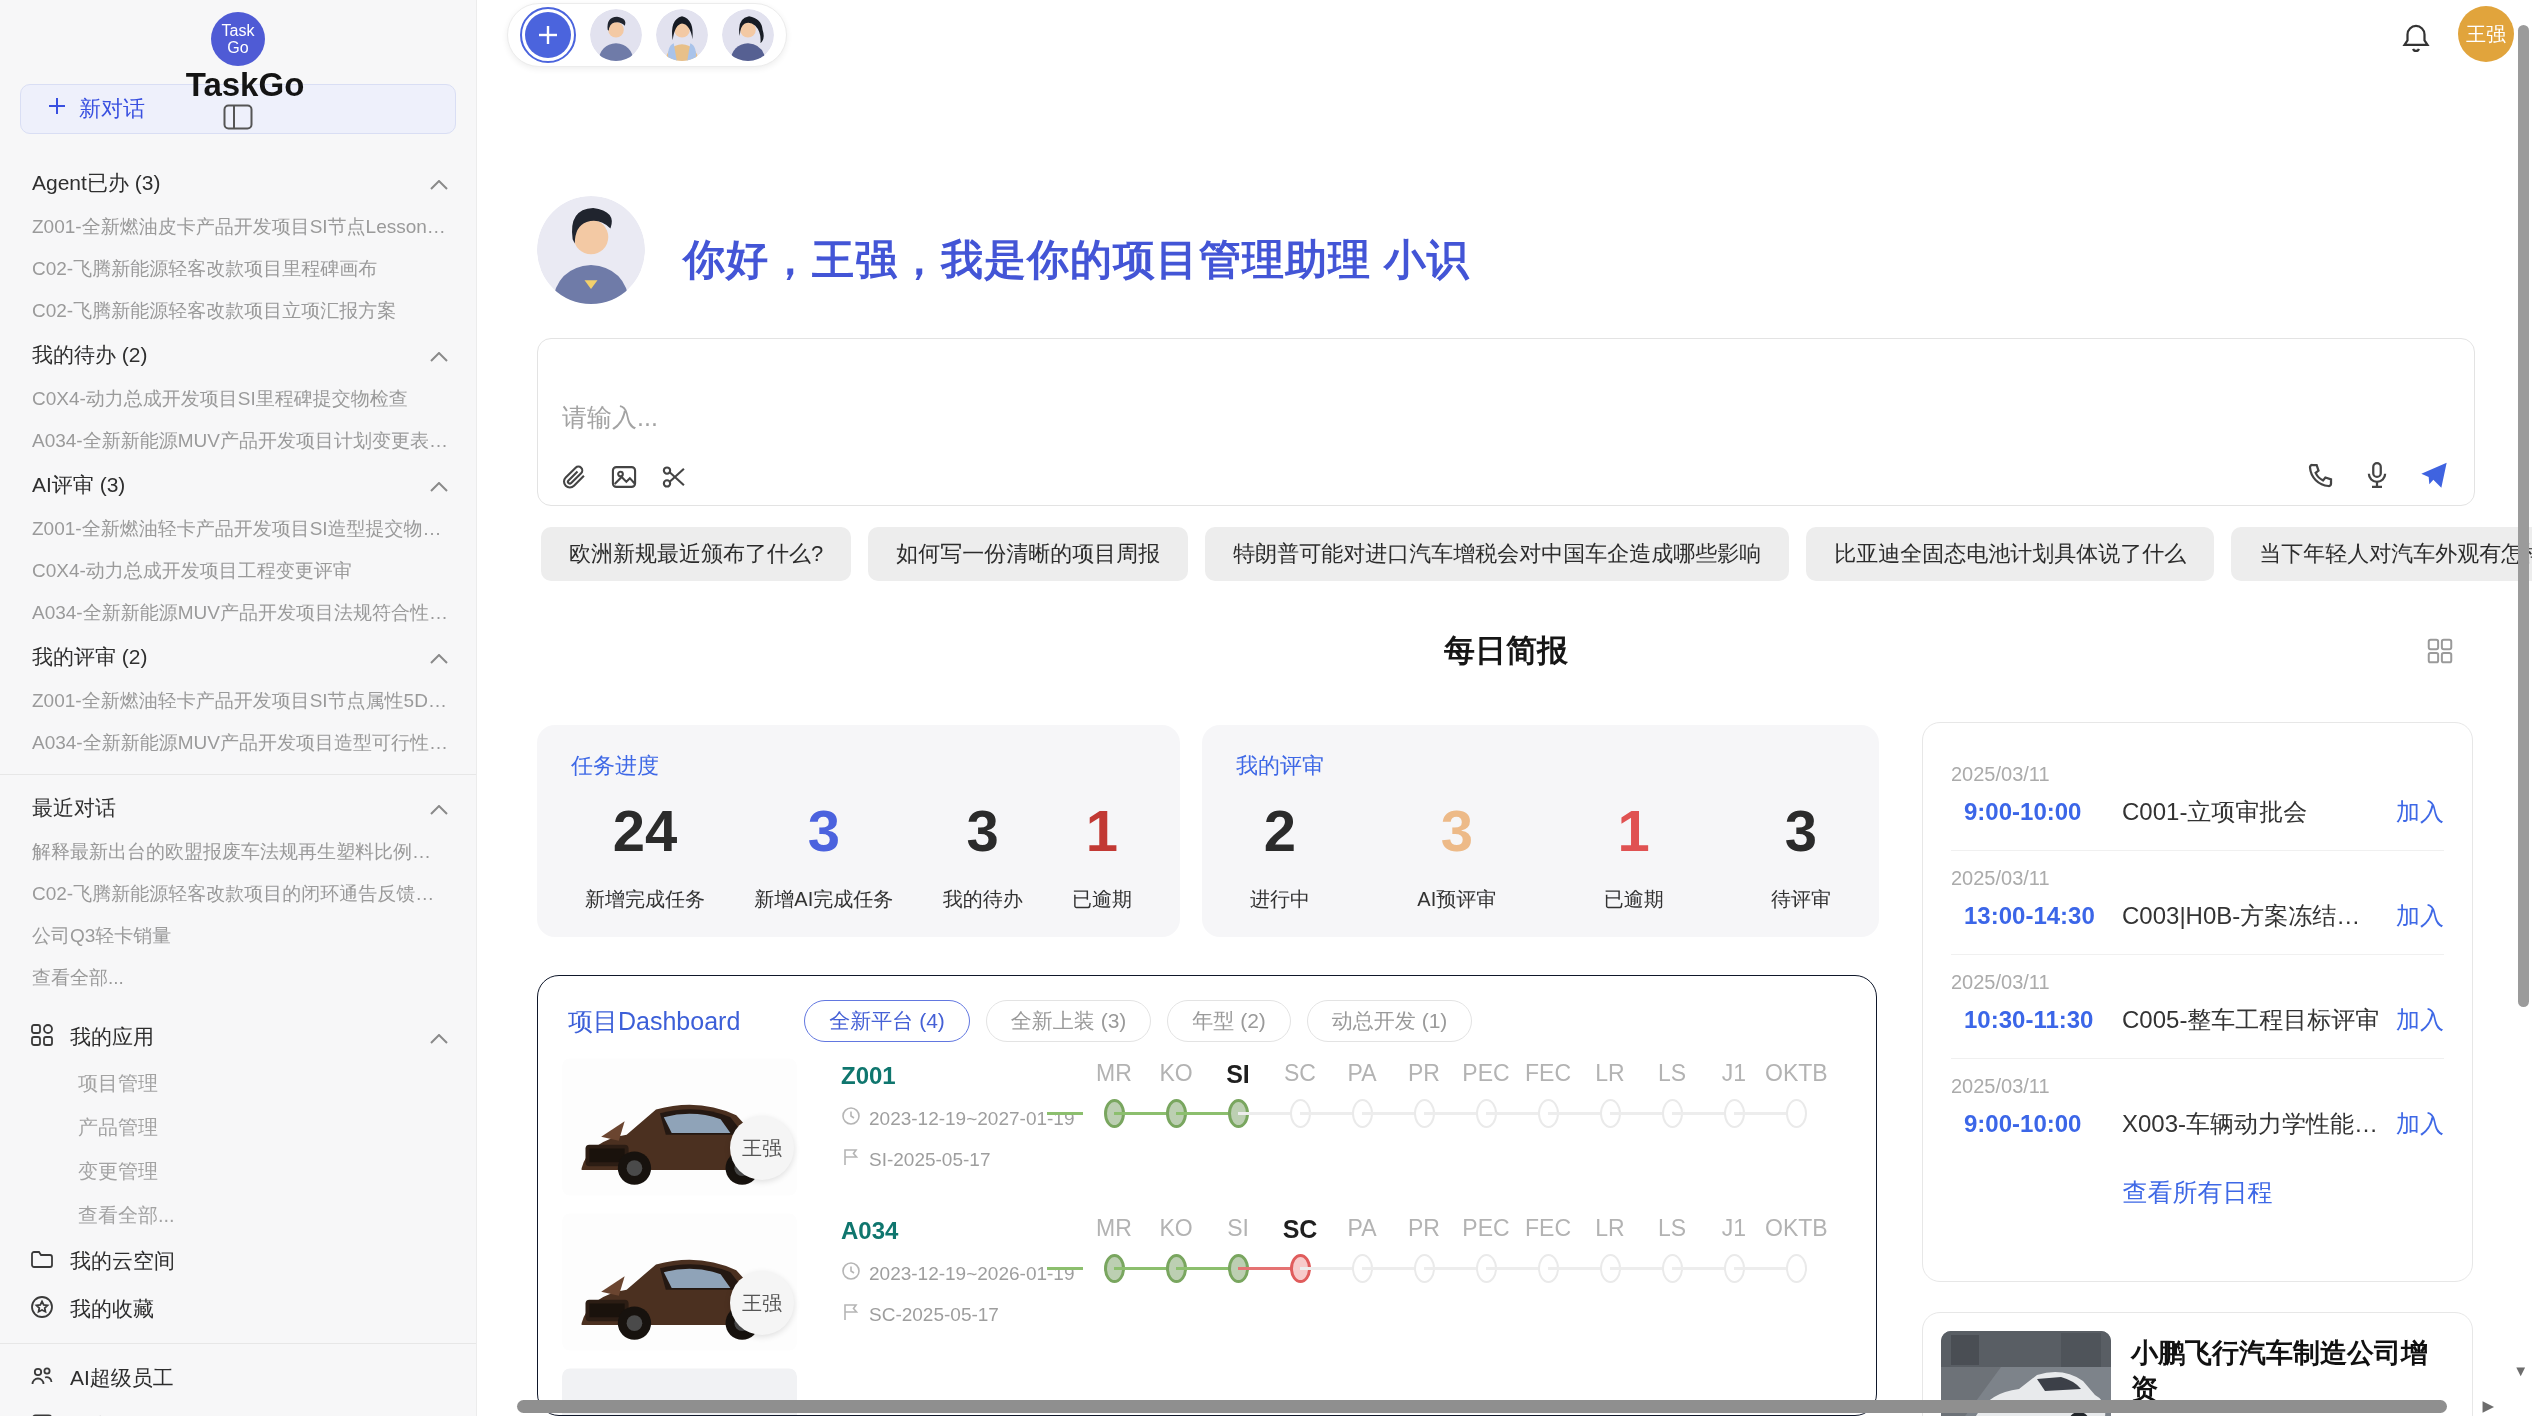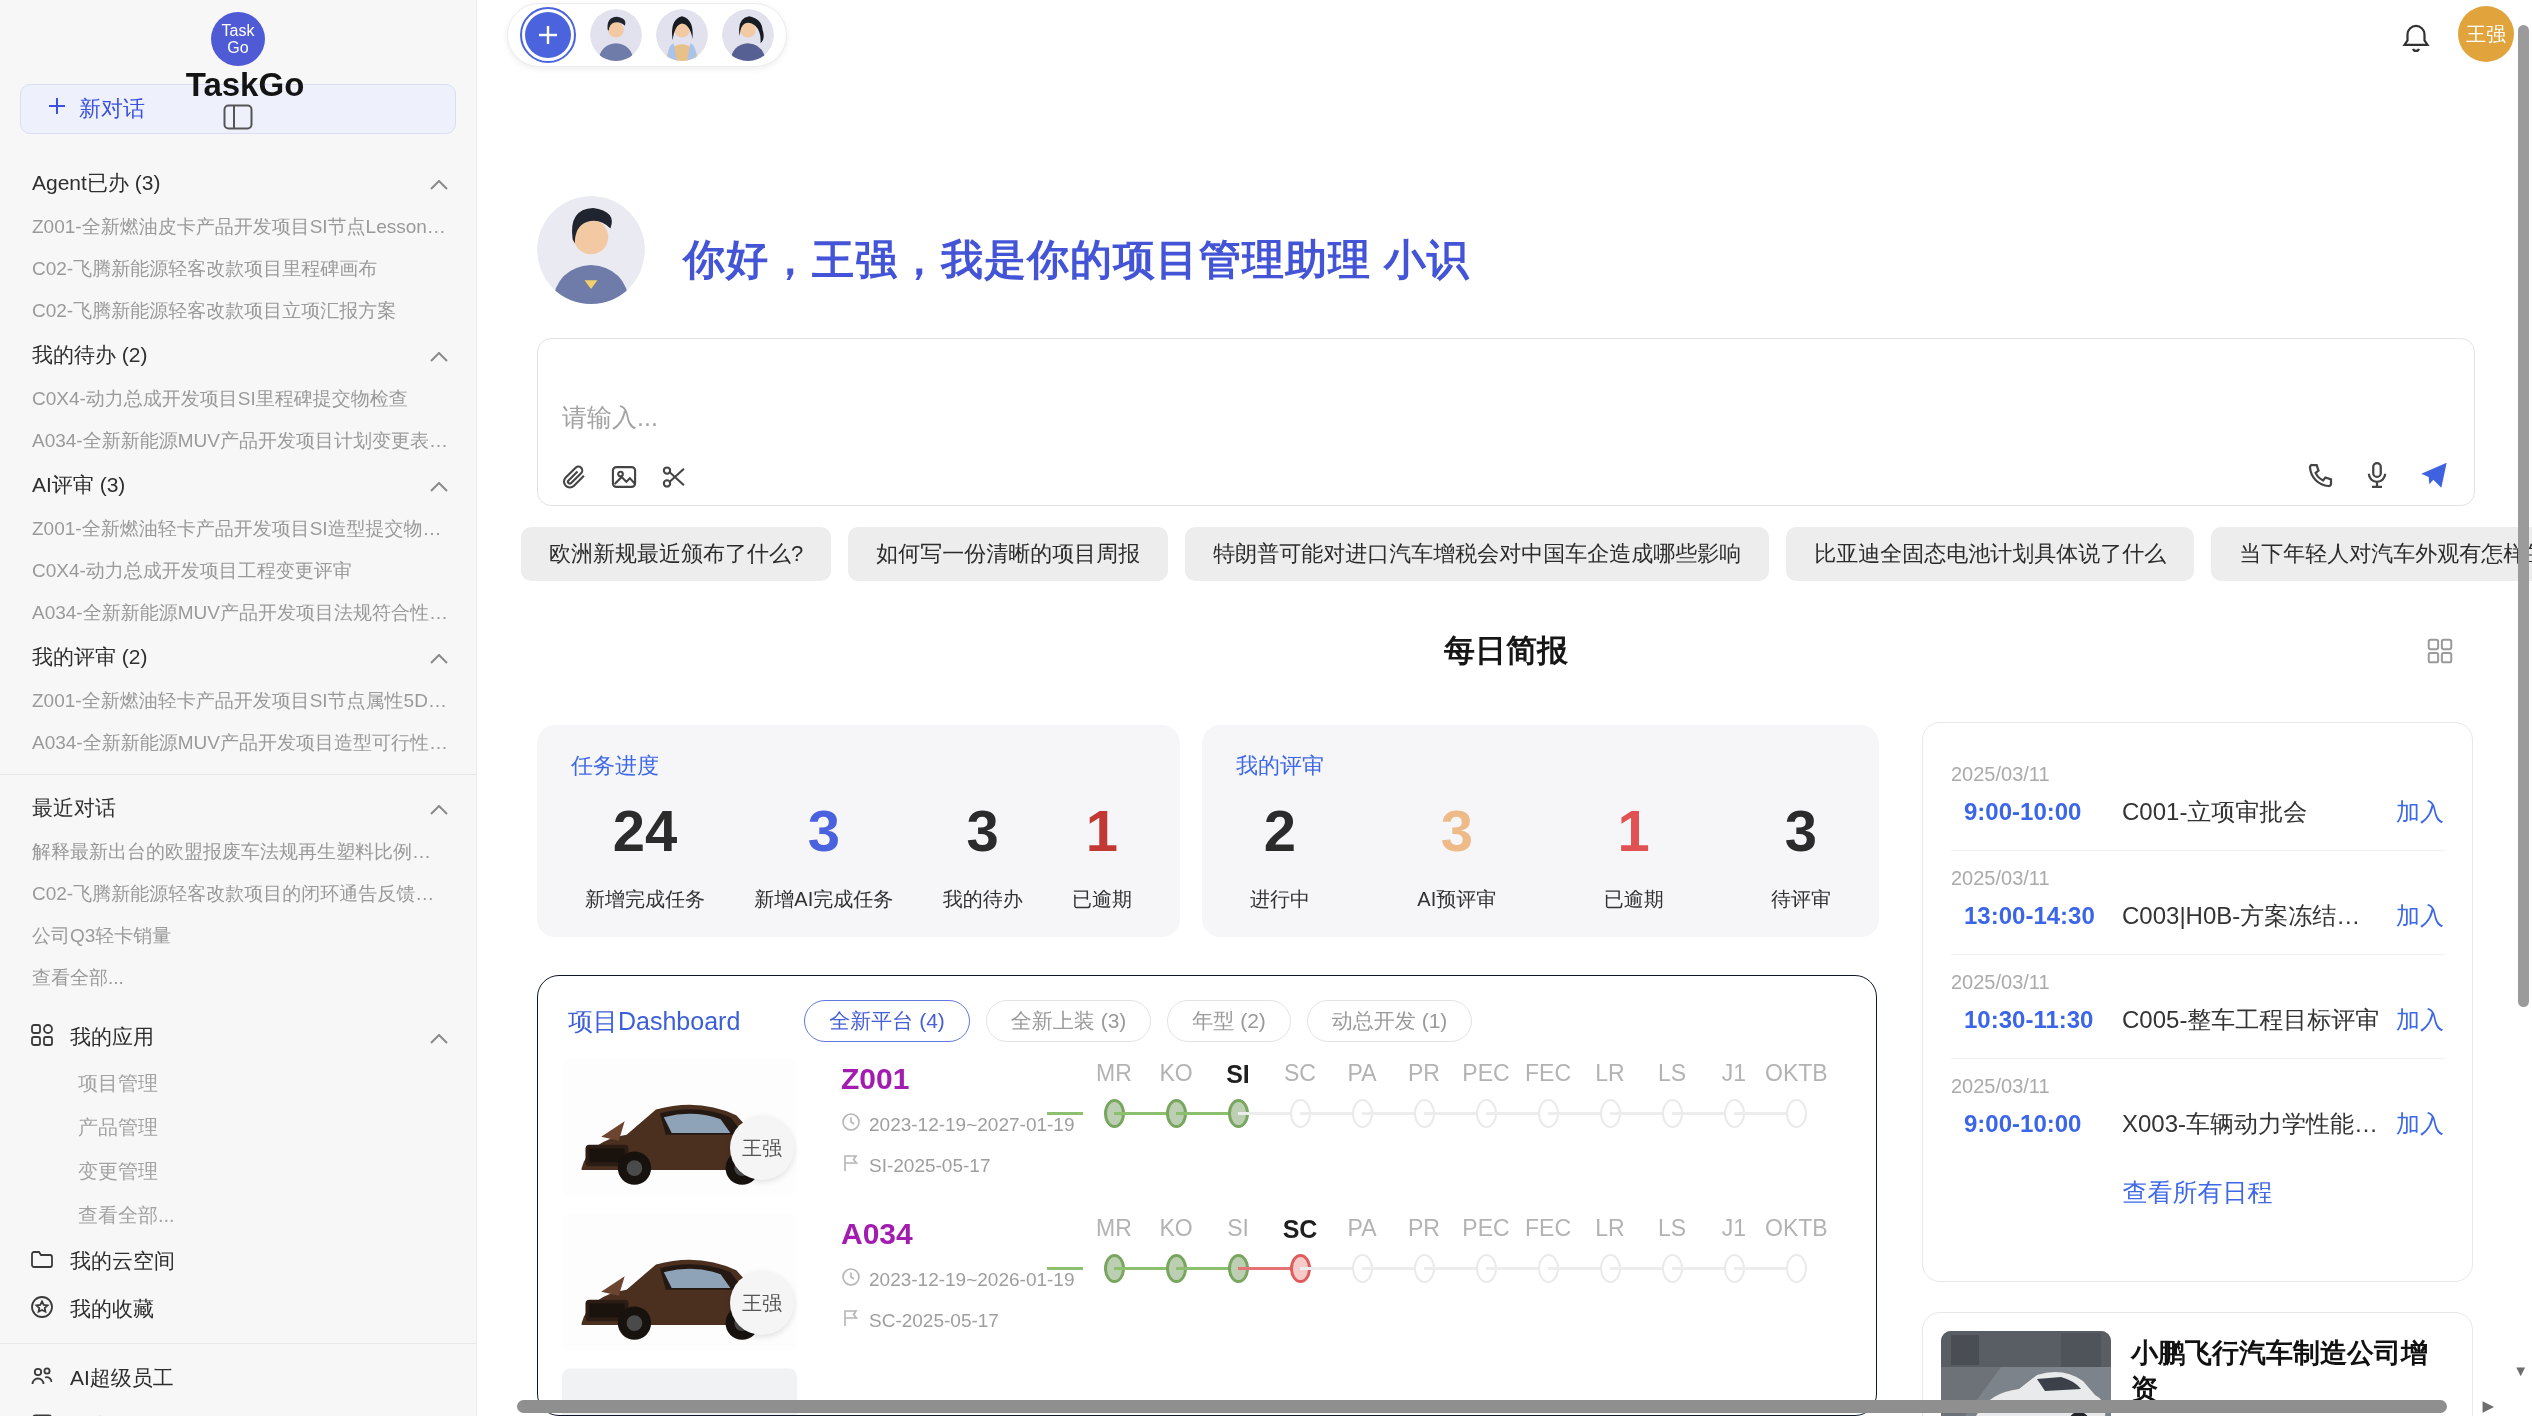--- a/index.html
+++ b/index.html
@@ -44,21 +44,21 @@
   .greet-avatar { position:absolute; left:60px; top:196px; width:108px; height:108px; border-radius:50%; overflow:hidden; }
   .greet-text { position:absolute; left:206px; top:232px; font-size:42px; font-weight:bold; color:#4355d6; letter-spacing:1px;}
 
   .composer { position:absolute; left:60px; top:338px; width:1938px; height:168px; border:1px solid #e3e3e3;
               border-radius:14px; background:#fff; }
   .composer .ph { position:absolute; left:24px; top:62px; font-size:25px; color:#a3a3a3; }
   .comp-left { position:absolute; left:22px; bottom:14px; display:flex; gap:22px; align-items:center;}
   .comp-right { position:absolute; right:24px; bottom:14px; display:flex; gap:26px; align-items:center;}
   .icon-btn { cursor:pointer; display:flex; }
 
-  .chips { position:absolute; left:44px; top:527px; width:1938px; display:flex; gap:17px; }
+  .chips { position:absolute; left:64px; top:527px; width:1938px; display:flex; gap:17px; }
   .chip { height:54px; border-radius:10px; background:#ededed; color:#2c2c2c; font-size:22px; display:flex;
           align-items:center; padding:0 28px; cursor:pointer; white-space:nowrap; }
 
   .brief-title { position:absolute; left:60px; top:630px; width:1938px; text-align:center; font-size:31px;
                  font-weight:bold; color:#161616; }
   .brief-grid { position:absolute; left:1948px; top:636px; cursor:pointer; }
 
   .stats-row { position:absolute; left:60px; top:725px; width:1938px; display:flex; gap:22px; }
   .stat-card { height:212px; border-radius:18px; background:#f6f6f8; padding:26px 34px; }
   .stat-card.c1 { width:643px; } .stat-card.c2 { width:677px; }
@@ -76,21 +76,21 @@
   .tab { height:42px; border-radius:21px; padding:0 24px; font-size:21px; display:flex; align-items:center;
          border:1px solid #e3e3e3; color:#9a9a9a; background:#fff; cursor:pointer; white-space:nowrap;}
   .tab.active { border:1px solid #6277e0; color:#4560d6; }
   .proj-row { position:relative; height:155px; display:flex; padding:6px 0 0 24px; }
   .proj-car { width:235px; height:138px; position:relative; flex:0 0 auto; }
   .proj-car svg { border-radius:8px; }
   .owner-badge { position:absolute; left:168px; top:58px; width:64px; height:64px; border-radius:50%;
                  background:#f5f5f5; box-shadow:0 2px 6px rgba(0,0,0,.12); display:flex; align-items:center;
                  justify-content:center; font-size:20px; color:#555; }
   .proj-info { width:250px; padding:4px 0 0 44px; flex:0 0 auto;}
-  .proj-code { font-size:30px; font-weight:bold; color:#a21caf; }
+  .proj-code { font-size:24px; font-weight:bold; color:#0f766e; }
   .proj-meta { display:flex; align-items:center; gap:8px; margin-top:16px; font-size:19px; color:#9e9e9e; white-space:nowrap;}
   .proj-ms { flex:1; padding-top:2px; }
   .ms-labels { display:flex; margin-left:36px; }
   .ms-labels .cell { width:62px; text-align:center; font-size:23px; color:#b3b3b3; }
   .ms-labels .cell.hl { color:#1f1f1f; font-weight:bold; font-size:25px; }
   .ms-dots { display:flex; margin-top:10px; }
   .ms-stub { width:36px; height:3px; margin-top:13px; }
   .ms-cell { width:62px; position:relative; }
   .conn { position:absolute; left:-31px; top:13px; width:62px; height:3px; }
   .dot { position:relative; margin:0 auto; width:21px; height:29px; border-radius:50%; background:#fff; border:2px solid #eaeaea; }

